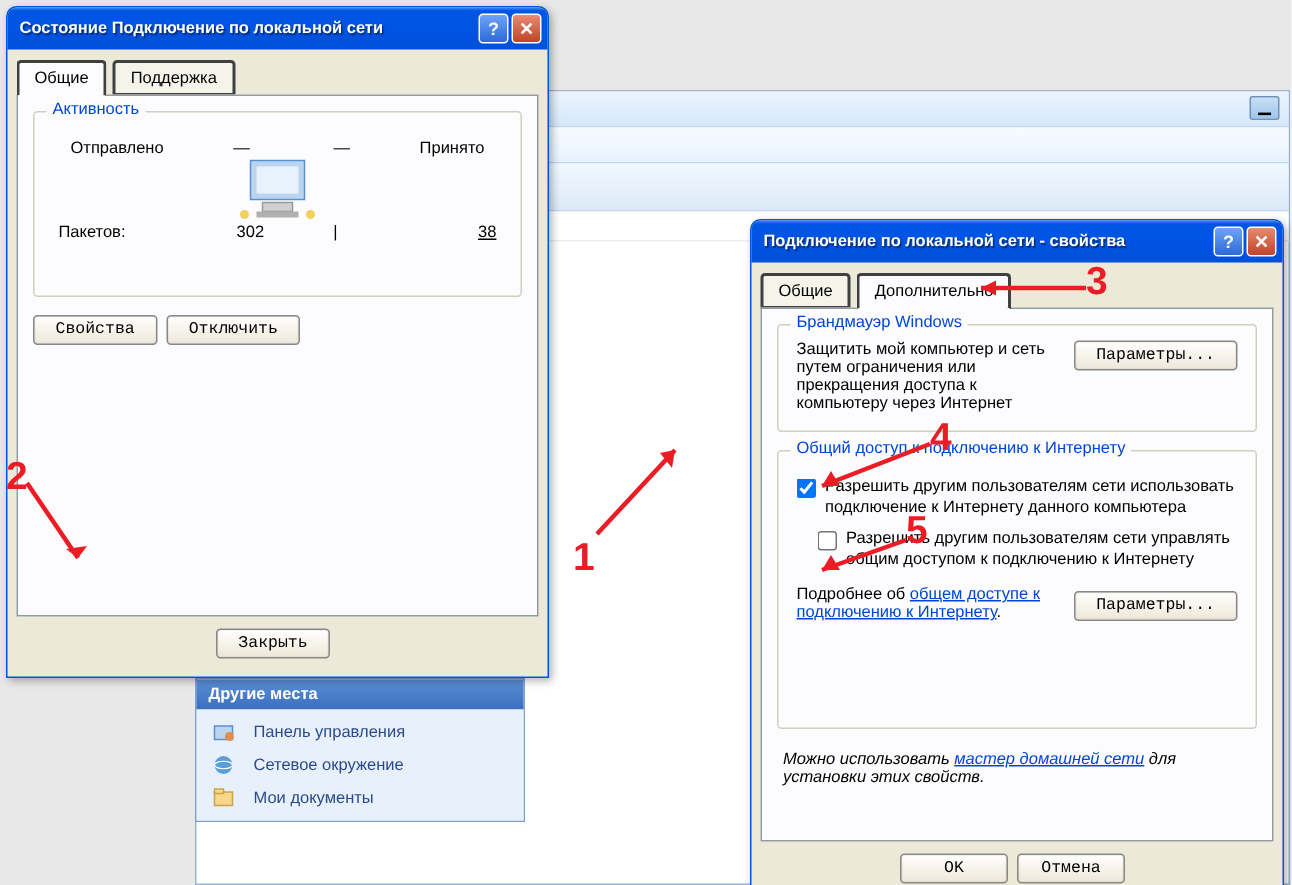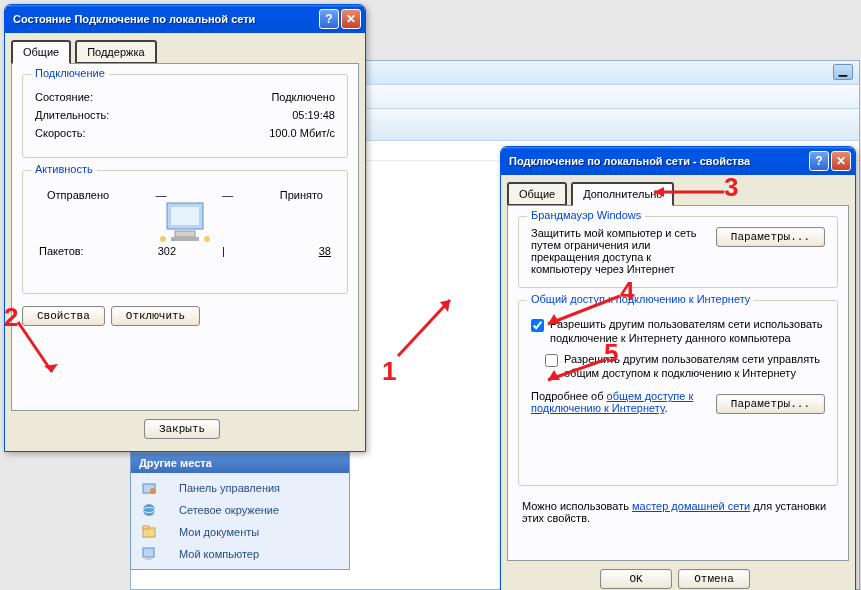--- a/index.html
+++ b/index.html
@@ -163,21 +163,21 @@
 .sidepanel-head {
   background: linear-gradient(to bottom, #5a8fd6, #3b6fbf);
   color: white;
   font-weight: bold;
   padding: 4px 8px;
 }
 .sidepanel-body {
   background: #e8f0fb;
   padding: 4px;
 }
-.sidepanel-item { display: flex; gap: 22px; align-items: center; padding: 3px 6px; color: #2a4a8a; cursor: pointer; }
+.sidepanel-item { display: flex; gap: 12px; align-items: center; padding: 3px 6px; color: #2a4a8a; cursor: pointer; }
 .mini-icon { width:16px; height:16px; }
 .annotation {
   position: absolute;
   color: #ec1c24;
   font-family: Arial, sans-serif;
   font-weight: bold;
   font-size: 26px;
   z-index: 100;
   pointer-events: none;
 }
@@ -269,59 +269,37 @@
         </svg>
       <span>Сетевое окружение</span>
     </div>
     <div class="sidepanel-item">
       <svg class="mini-icon">
           <rect x="2" y="4" width="12" height="9" fill="#f7d88a" stroke="#c9a24a"></rect>
           <rect x="2" y="2" width="6" height="3" fill="#f7d88a" stroke="#c9a24a"></rect>
         </svg>
       <span>Мои документы</span>
     </div>
-    <div class="sidepanel-item">
-      <svg class="mini-icon">
-          <rect x="2" y="2" width="11" height="9" fill="#bcd5ef" stroke="#5a8fd6"></rect>
-          <rect x="4" y="12" width="7" height="2" fill="#d0d0d0"></rect>
-        </svg>
-      <span>Мой компьютер</span>
-    </div>
   </div>
 </div>
 
 <div class="window" style="left:4px; top:4px; width:362px;">
   <div class="titlebar">
     <span class="title">Состояние Подключение по локальной сети</span>
     <div class="btns">
       <div class="btn">?</div>
       <div class="btn close">✕</div>
     </div>
   </div>
   <div class="content">
     <div class="tabstrip">
       <div class="tab active">Общие</div>
       <div class="tab">Поддержка</div>
     </div>
     <div class="tabpanel" style="height:348px;">
-      <div class="groupbox">
-        <div class="legend">Подключение</div>
-        <div class="row">
-          <span>Состояние:</span>
-          <span>Подключено</span>
-        </div>
-        <div class="row">
-          <span>Длительность:</span>
-          <span>05:19:48</span>
-        </div>
-        <div class="row">
-          <span>Скорость:</span>
-          <span>100.0 Мбит/с</span>
-        </div>
-      </div>
       <div class="groupbox">
         <div class="legend">Активность</div>
         <div class="activity">
           <div style="display:flex; justify-content:space-between; align-items:center; padding:8px 12px;">
             <span>Отправлено</span>
             <span style="width:30px; text-align:center;">—</span>
             <div class="activity-icon">
               <svg class="computer-svg">
                   <rect x="10" y="4" width="36" height="26" fill="#bcd5ef" stroke="#5a8fd6" stroke-width="1"></rect>
                   <rect x="14" y="8" width="28" height="18" fill="#e8f2fd"></rect>
@@ -384,21 +362,21 @@
           <input type="checkbox" style="">
           <label>Разрешить другим пользователям сети управлять общим доступом к подключению к Интернету</label>
         </div>
         <div style="display:flex; gap:8px; align-items:flex-end; margin-top:10px;">
           <div style="flex:1;">
             <span>Подробнее об </span><a>общем доступе к подключению к Интернету</a>.
           </div>
           <button class="btn-std">Параметры...</button>
         </div>
       </div>
-      <div style="padding:2px 4px;">
+      <div style="padding:2px 4px;font-style:italic;">
         <span>Можно использовать </span><a>мастер домашней сети</a><span> для установки этих свойств.</span>
       </div>
     </div>
     <div class="btn-row">
       <button class="btn-std" style="min-width:72px;">OK</button>
       <button class="btn-std" style="min-width:72px;">Отмена</button>
     </div>
   </div>
 </div>
 

